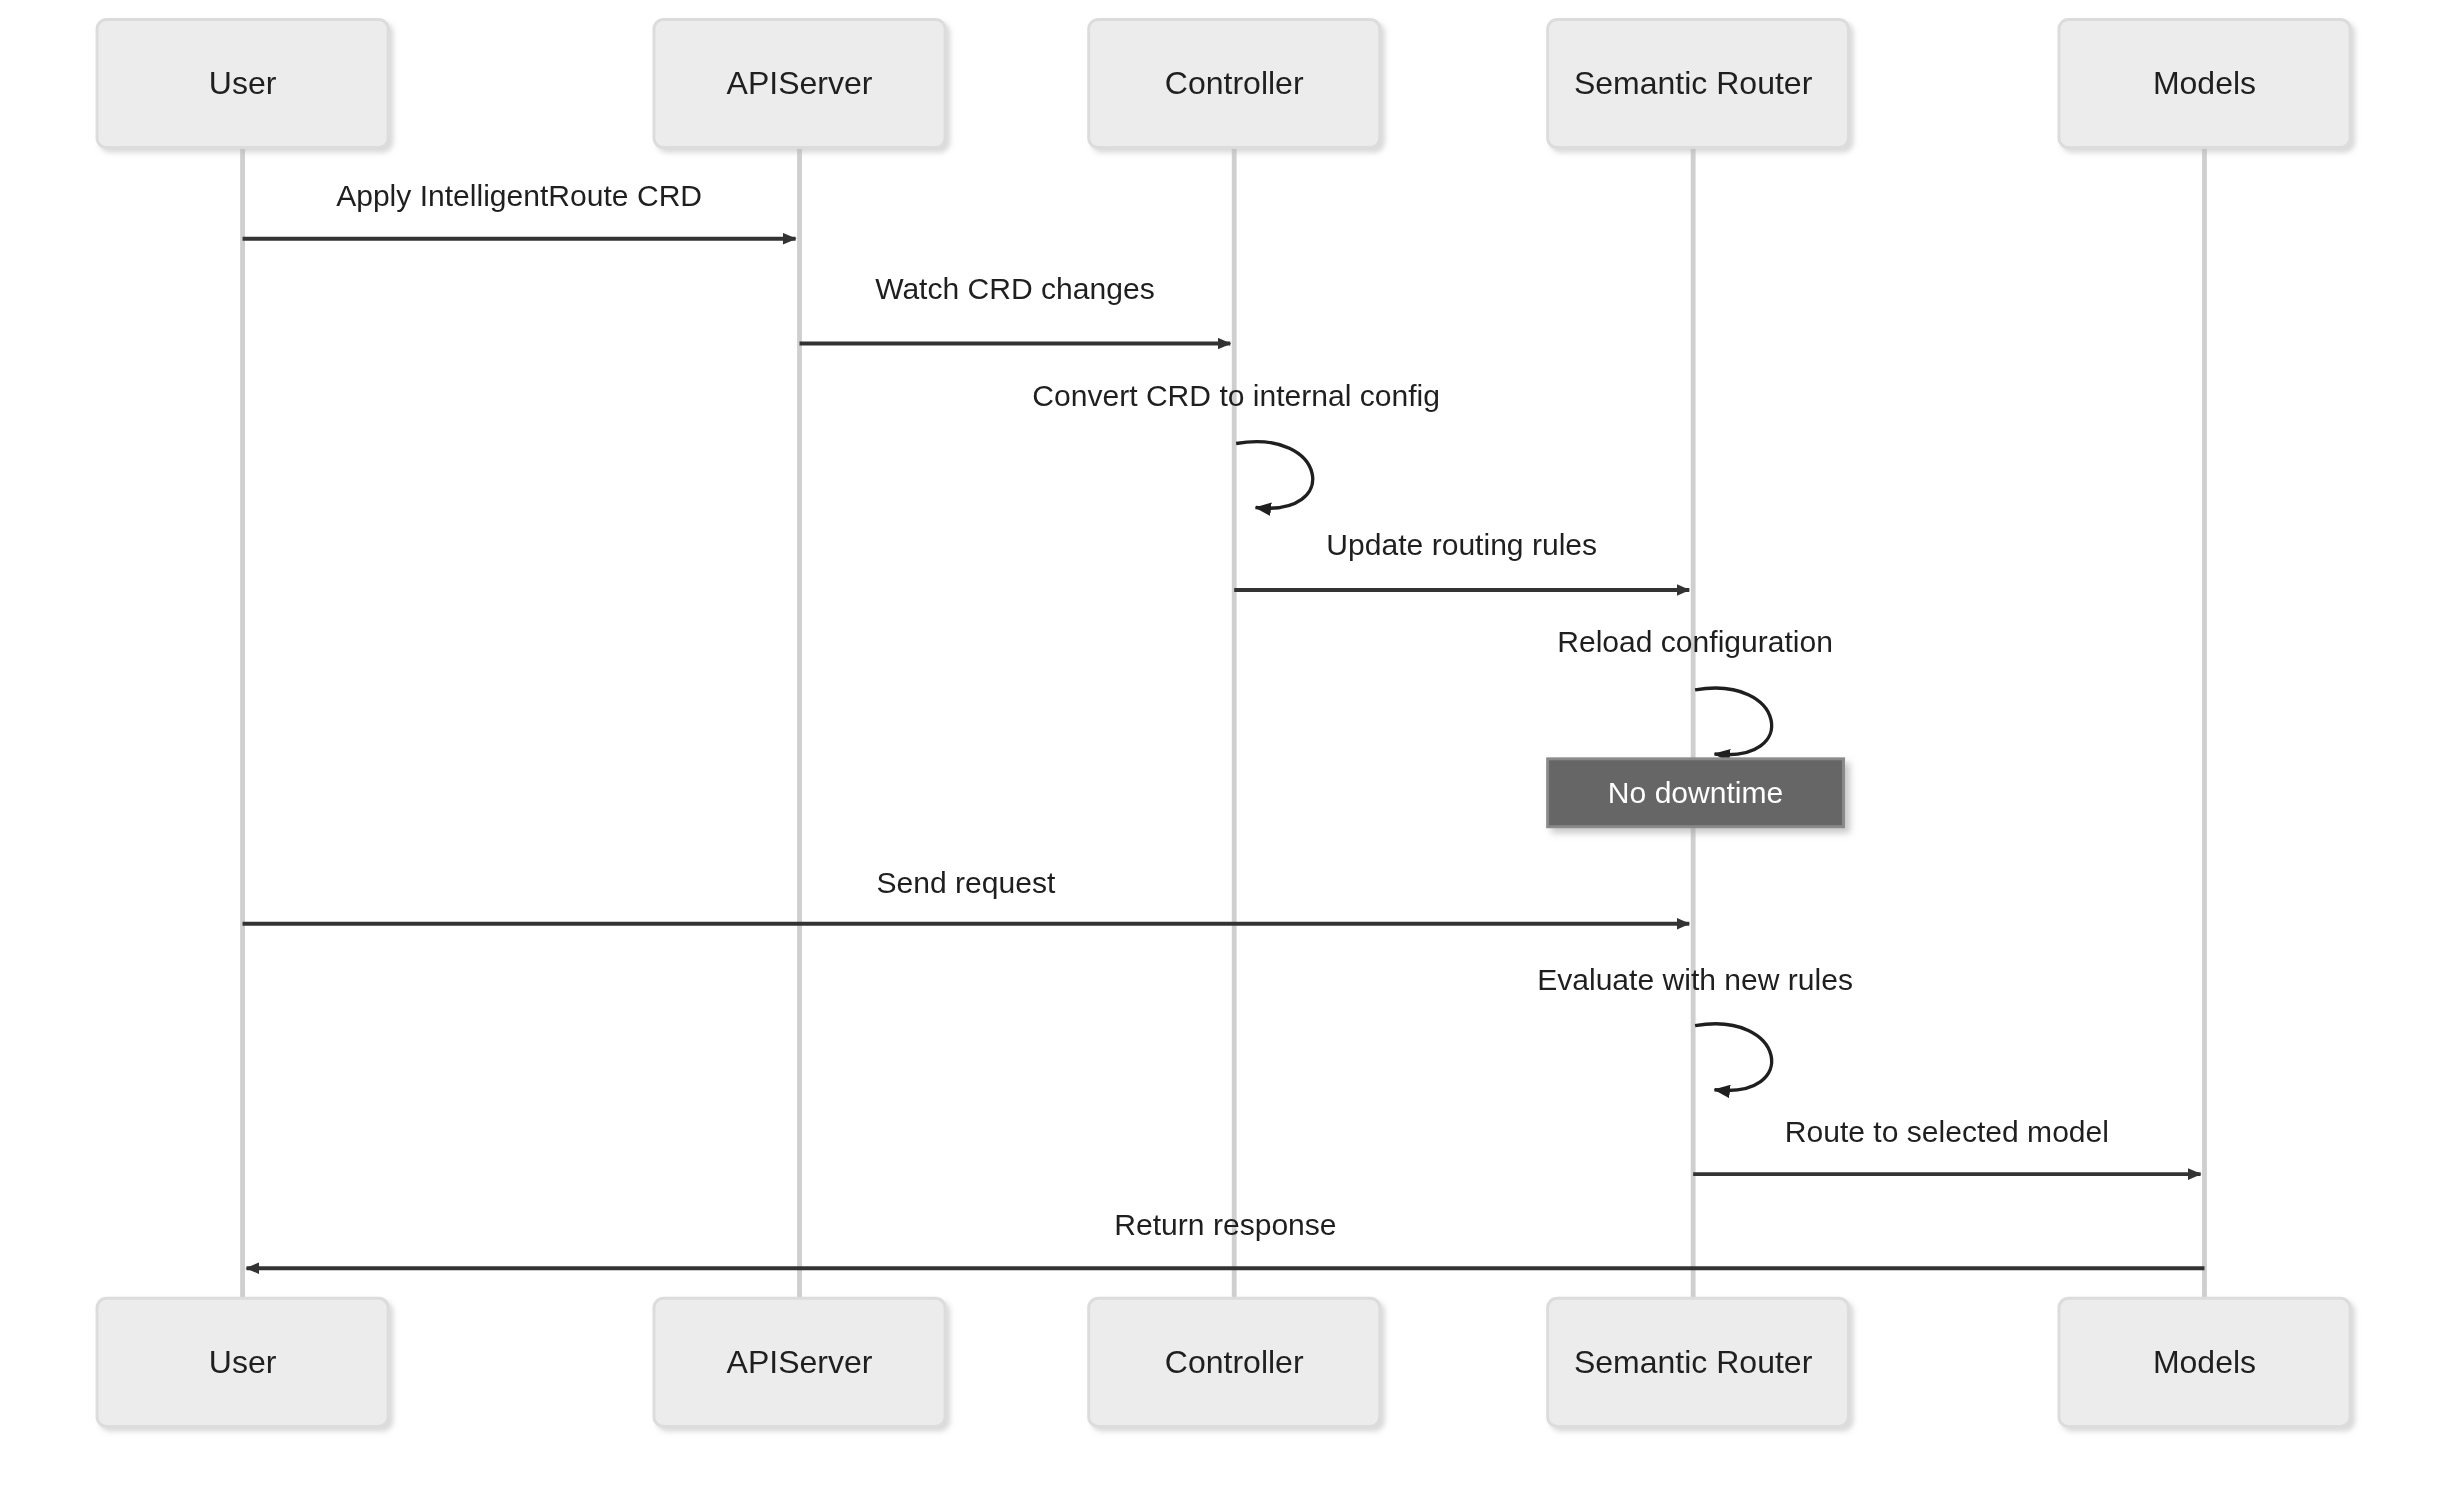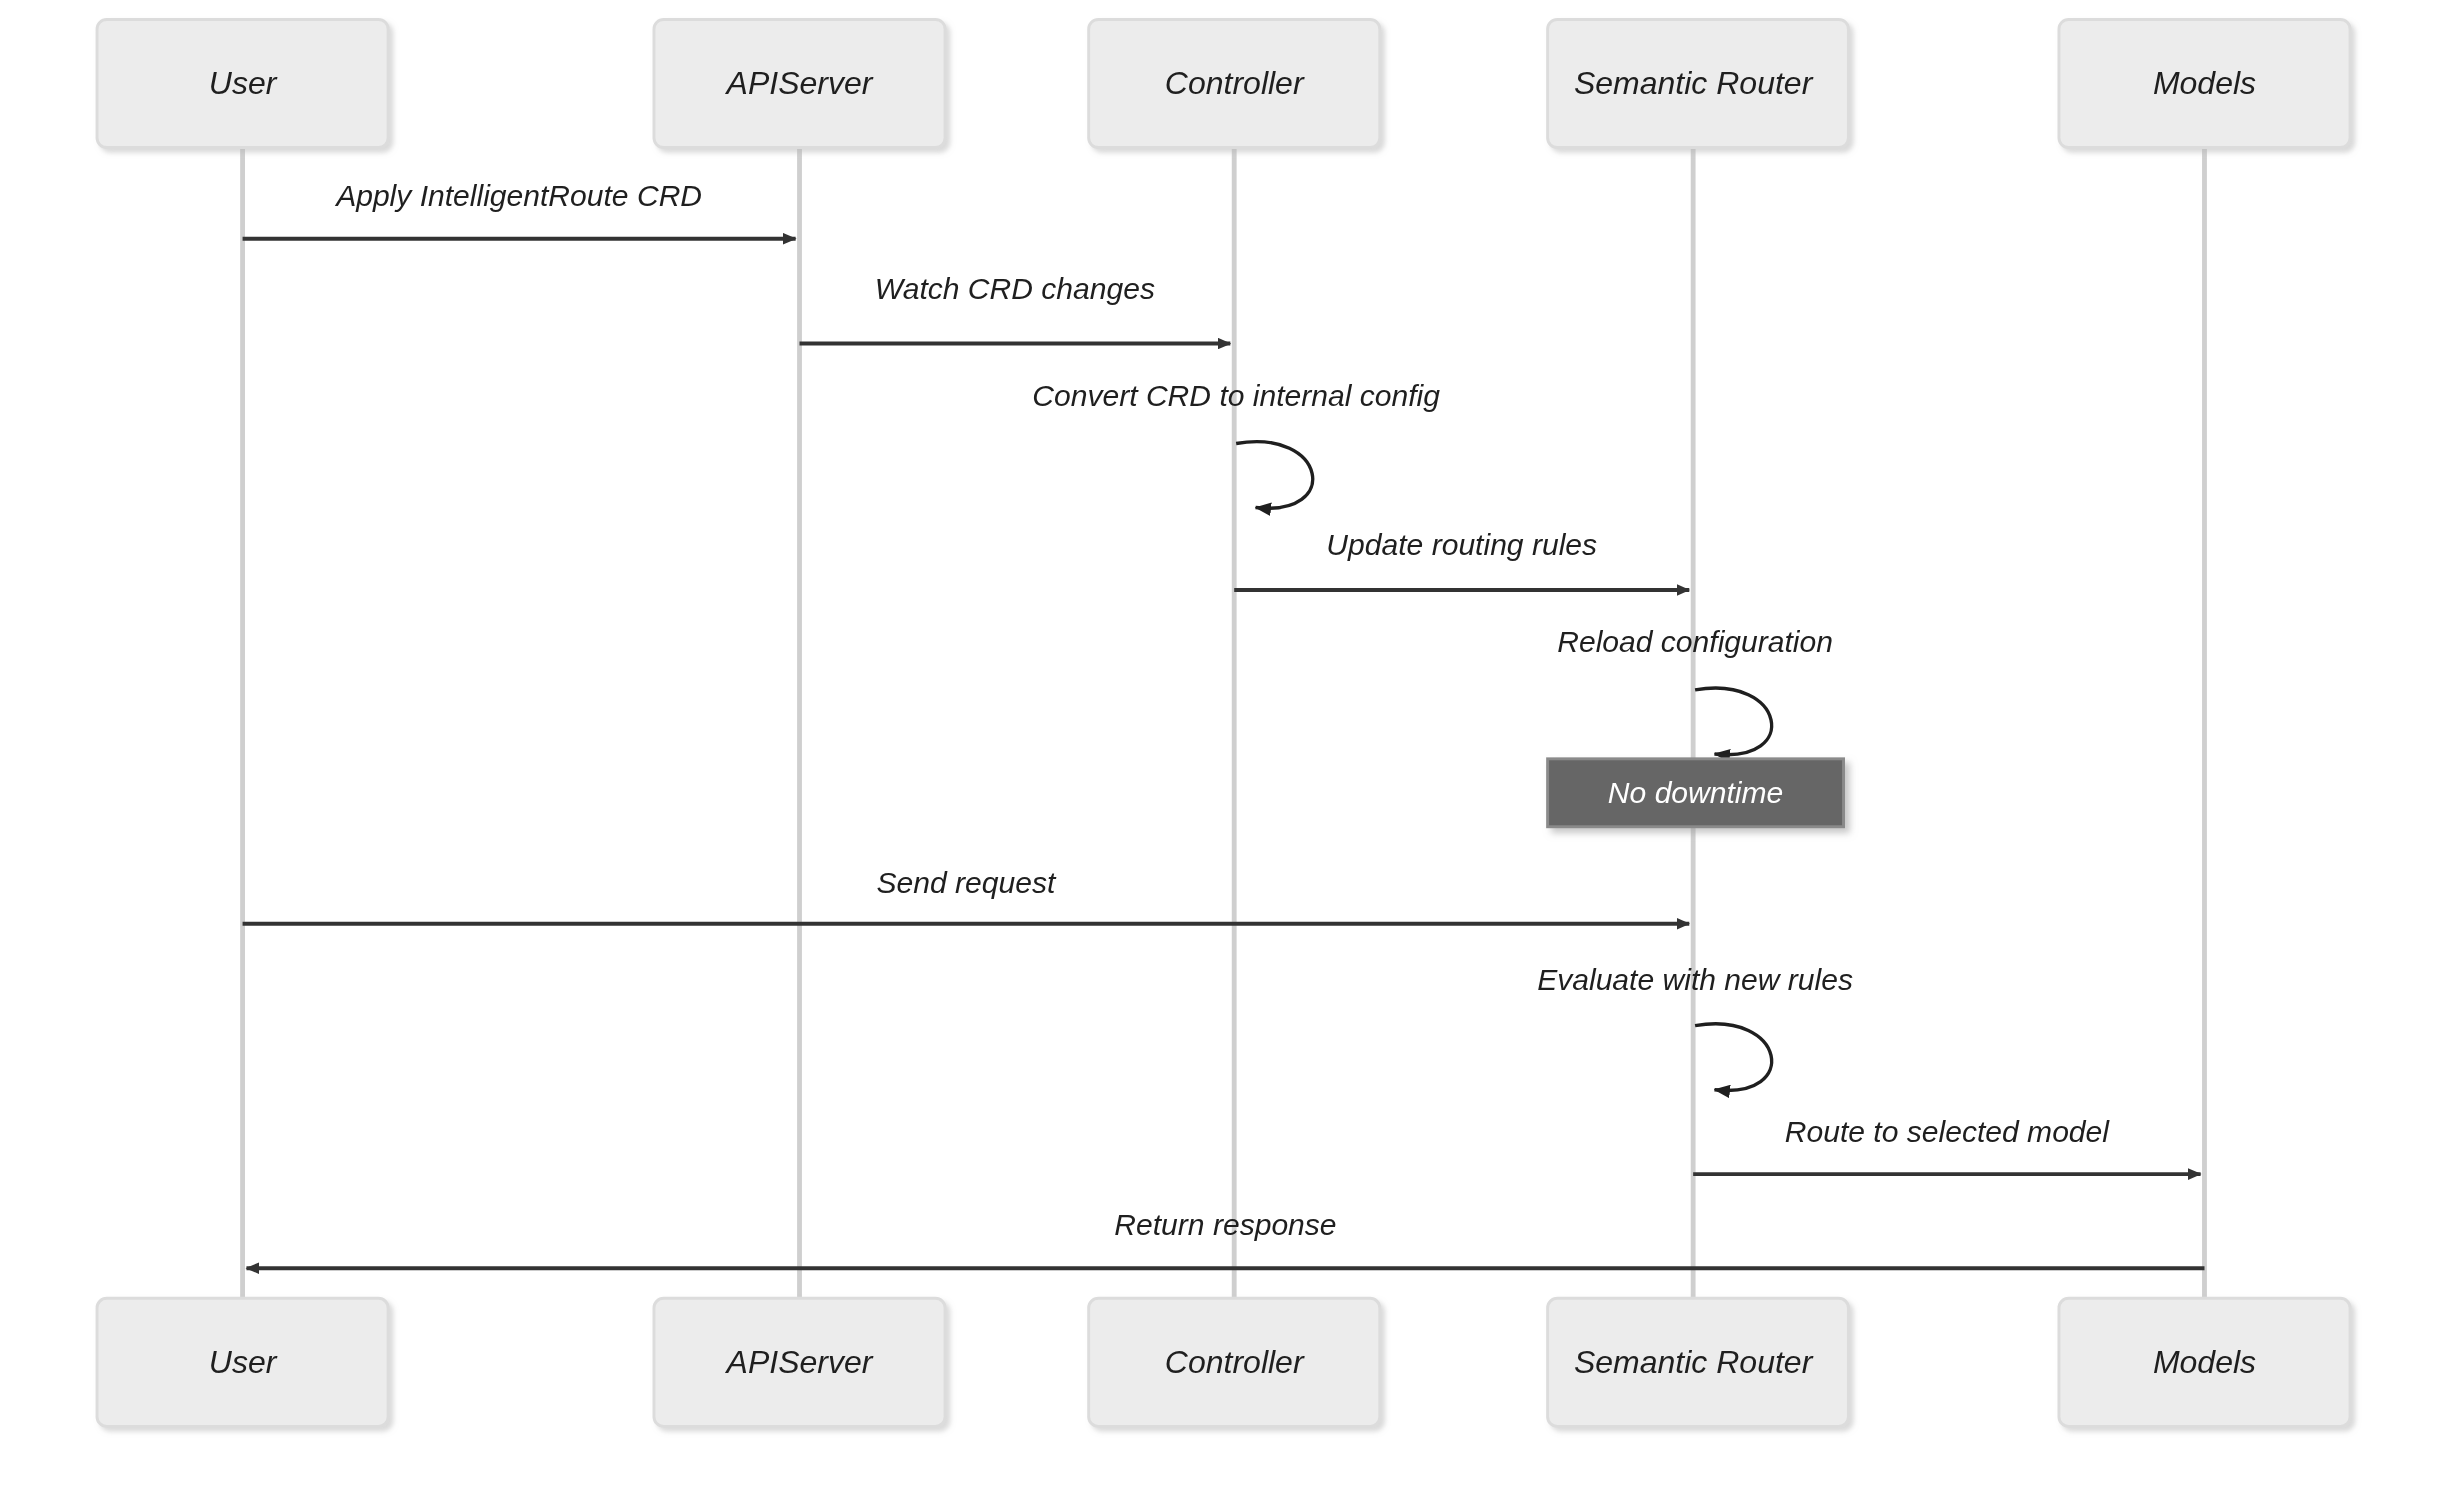--- a/index.html
+++ b/index.html
@@ -11,21 +11,20 @@
     width: 2449px;
     height: 1506px;
     font-family: "Liberation Sans", sans-serif;
     overflow: hidden;
   }
   #diagram-root {
     position: relative;
     width: 2449px;
     height: 1506px;
     background: #ffffff;
-    font-style: italic;
   }
   svg.seq-canvas {
     position: absolute;
     top: 0;
     left: 0;
     width: 2449px;
     height: 1506px;
     display: block;
   }
   .actor-box-rect {

